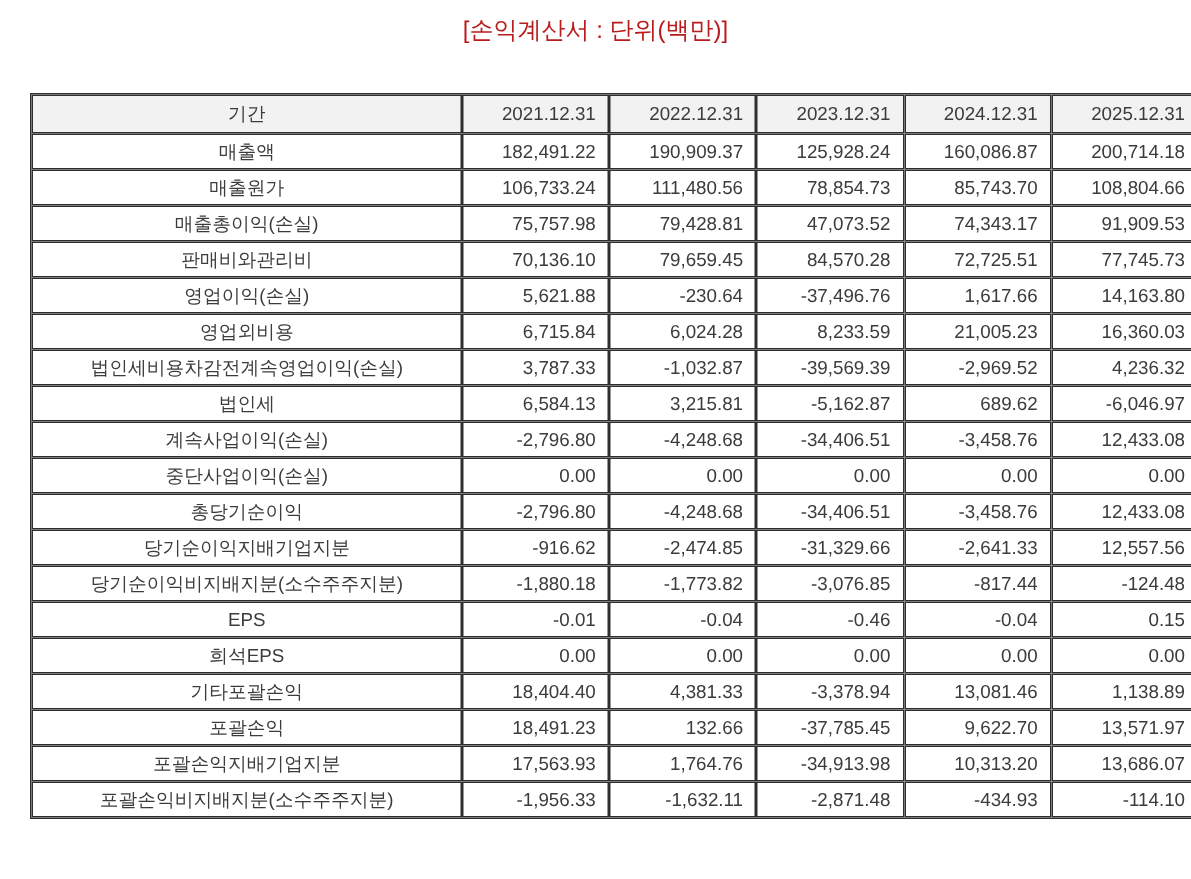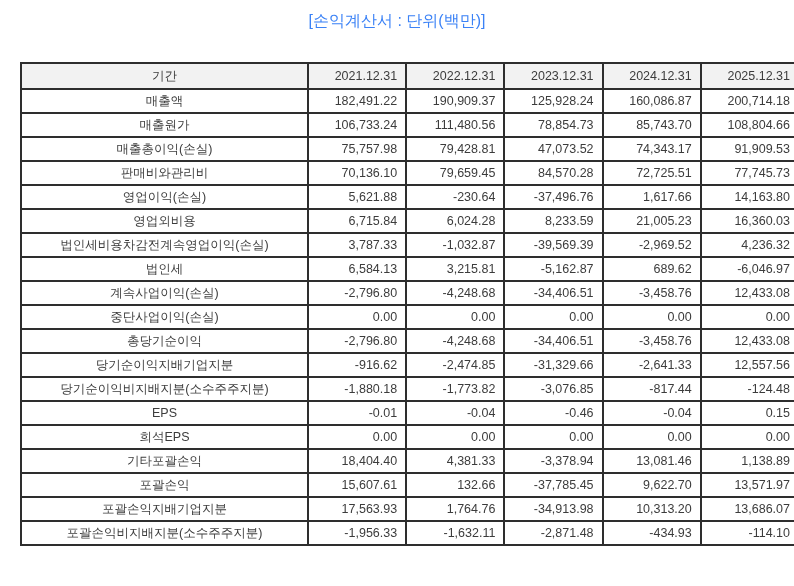--- a/index.html
+++ b/index.html
@@ -12,21 +12,21 @@
   html, body {
     width: 794px; height: 586px;
     background: #ffffff;
     font-family: "Liberation Sans", sans-serif;
     overflow: hidden;
   }
   .title {
     margin-top: 10px;
     text-align: center;
     font-size: 16px;
-    color: #3b82f6;
+    color: #b91c1c;
     line-height: 22px;
   }
   table.fs {
     border-collapse: separate;
     border-spacing: 0;
     table-layout: fixed;
     width: 780px;
     margin: 30px 0 0 20px;
     border: 1px solid var(--border);
   }
@@ -199,21 +199,21 @@
         <tr>
           <td class="label-cell">기타포괄손익</td>
           <td class="val-cell">18,404.40</td>
           <td class="val-cell">4,381.33</td>
           <td class="val-cell neg">-3,378.94</td>
           <td class="val-cell">13,081.46</td>
           <td class="val-cell">1,138.89</td>
         </tr>
         <tr>
           <td class="label-cell">포괄손익</td>
-          <td class="val-cell">15,607.61</td>
+          <td class="val-cell">18,491.23</td>
           <td class="val-cell">132.66</td>
           <td class="val-cell neg">-37,785.45</td>
           <td class="val-cell">9,622.70</td>
           <td class="val-cell">13,571.97</td>
         </tr>
         <tr>
           <td class="label-cell">포괄손익지배기업지분</td>
           <td class="val-cell">17,563.93</td>
           <td class="val-cell">1,764.76</td>
           <td class="val-cell neg">-34,913.98</td>

